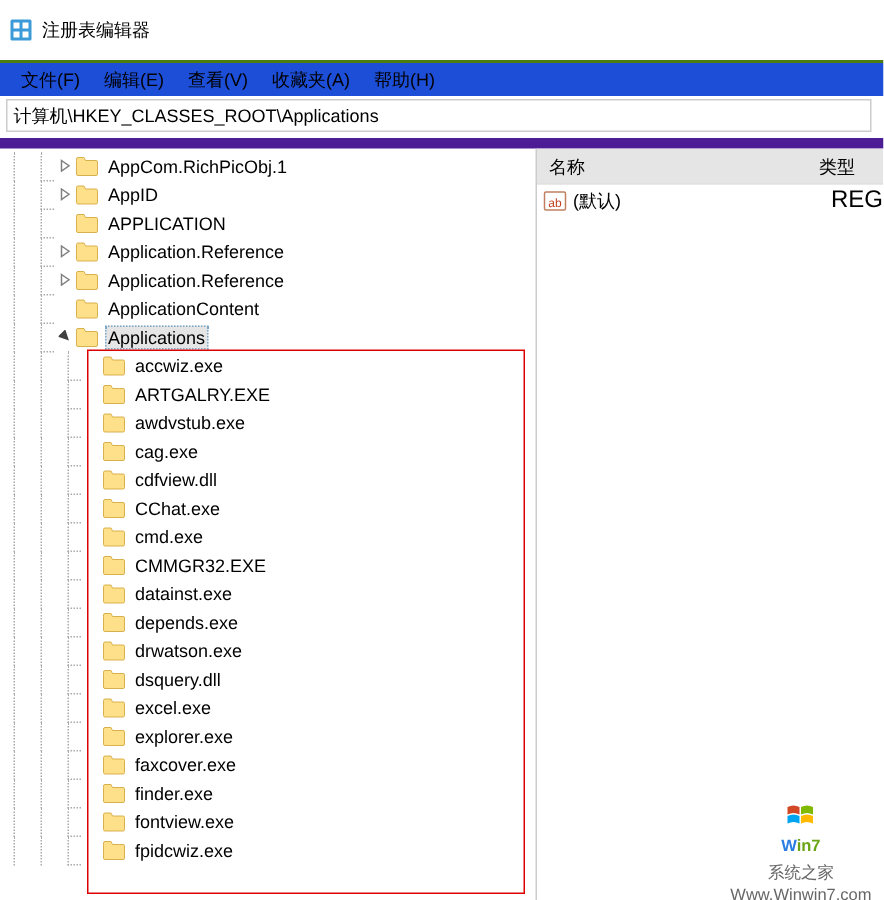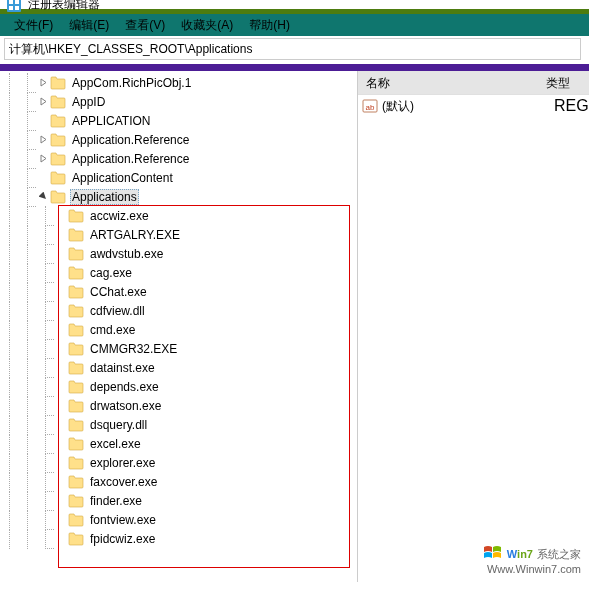--- a/index.html
+++ b/index.html
@@ -1,22 +1,22 @@
 <!DOCTYPE html>
 <html><head>
 <meta charset="utf-8">
 <style>
   * { box-sizing: border-box; margin: 0; padding: 0; }
   body { font-family: "Microsoft YaHei", "Segoe UI", sans-serif; font-size: 12px; background: #fff; width: 589px; height: 600px; overflow: hidden; position: relative; }
   
-  .titlebar { height: 14px; display: flex; align-items: center; padding: 0 6px; background: #fff; border-bottom: 5px solid #4d7c0f; }
+  .titlebar { height: 42px; display: flex; align-items: center; padding: 0 6px; background: #fff; border-bottom: 2px solid #4d7c0f; }
   .titlebar .app-icon { width: 16px; height: 16px; margin-right: 6px; }
   .titlebar .title { font-size: 12px; }
   
-  .menubar { height: 22px; display: flex; align-items: center; padding: 0 6px; background: #0f766e; }
+  .menubar { height: 22px; display: flex; align-items: center; padding: 0 6px; background: #1d4ed8; }
   .menubar .menu-item { padding: 2px 8px; font-size: 12px; cursor: default; }
   
   .addressbar { height: 22px; border: 1px solid #ccc; margin: 2px 8px 4px 4px; background: #fff; display: flex; align-items: center; padding: 0 4px; font-size: 12px; }
   
   .content { display: flex; height: calc(600px - 30px - 22px - 30px); border-top: 7px solid #4c1d95; }
   
   .tree-pane { width: 358px; border-right: 1px solid #ccc; overflow: hidden; position: relative; }
   .tree-scroll { height: 100%; overflow-y: auto; overflow-x: hidden; }
   .tree-scroll::-webkit-scrollbar { width: 16px; }
   .tree-scroll::-webkit-scrollbar-track { background: #f0f0f0; }
@@ -45,21 +45,21 @@
   .col-name { width: 180px; }
   .col-type { flex: 1; }
   
   .list-body { padding-top: 2px; }
   .list-row { display: flex; align-items: center; height: 18px; padding-left: 4px; }
   .val-icon { width: 16px; height: 16px; margin-right: 4px; }
   .list-row .c1 { width: 172px; font-size: 12px; }
   .list-row .c2 { flex: 1; font-size: 16px; }
   
   .watermark { position: absolute; bottom: 6px; right: 8px; font-size: 11px; color: #666; text-align: right; line-height: 1.3; }
-  .watermark .brand { display: flex; align-items: flex-end; gap: 4px; }
+  .watermark .brand { display: flex; align-items: center; gap: 4px; flex-direction: column; }
   .watermark .w7 { font-weight: bold; }
   .watermark .w7 .w { color: #2a7de1; }
   .watermark .w7 .seven { color: #6aa517; }
 </style>
 </head>
 <body>
 
 <div class="titlebar">
   <svg class="app-icon" viewBox="0 0 16 16">
     <rect x="1" y="1" width="14" height="14" fill="#3a9bd8" rx="1"></rect>
@@ -282,38 +282,38 @@
               <span class="vline"></span>
             </span>
             <span class="indent">
               <span class="vline"></span>
               <span class="hline"></span>
             </span>
             <span class="expander none"></span>
             <svg class="folder-icon" viewBox="0 0 16 14">
               <path d="M1 3 L1 12 Q1 13 2 13 L14 13 Q15 13 15 12 L15 4 Q15 3 14 3 L7 3 L6 1 L2 1 Q1 1 1 2 Z" fill="#ffe08a" stroke="#d4a93f" stroke-width="0.6"></path>
             </svg>
+            <span class="node-label">cdfview.dll</span>
+          </div>
+          <div class="tree-row">
+            <span class="indent">
+              <span class="vline"></span>
+            </span>
+            <span class="indent">
+              <span class="vline"></span>
+            </span>
+            <span class="indent">
+              <span class="vline"></span>
+              <span class="hline"></span>
+            </span>
+            <span class="expander none"></span>
+            <svg class="folder-icon" viewBox="0 0 16 14">
+              <path d="M1 3 L1 12 Q1 13 2 13 L14 13 Q15 13 15 12 L15 4 Q15 3 14 3 L7 3 L6 1 L2 1 Q1 1 1 2 Z" fill="#ffe08a" stroke="#d4a93f" stroke-width="0.6"></path>
+            </svg>
             <span class="node-label">CChat.exe</span>
-          </div>
-          <div class="tree-row">
-            <span class="indent">
-              <span class="vline"></span>
-            </span>
-            <span class="indent">
-              <span class="vline"></span>
-            </span>
-            <span class="indent">
-              <span class="vline"></span>
-              <span class="hline"></span>
-            </span>
-            <span class="expander none"></span>
-            <svg class="folder-icon" viewBox="0 0 16 14">
-              <path d="M1 3 L1 12 Q1 13 2 13 L14 13 Q15 13 15 12 L15 4 Q15 3 14 3 L7 3 L6 1 L2 1 Q1 1 1 2 Z" fill="#ffe08a" stroke="#d4a93f" stroke-width="0.6"></path>
-            </svg>
-            <span class="node-label">cdfview.dll</span>
           </div>
           <div class="tree-row">
             <span class="indent">
               <span class="vline"></span>
             </span>
             <span class="indent">
               <span class="vline"></span>
             </span>
             <span class="indent">
               <span class="vline"></span>

